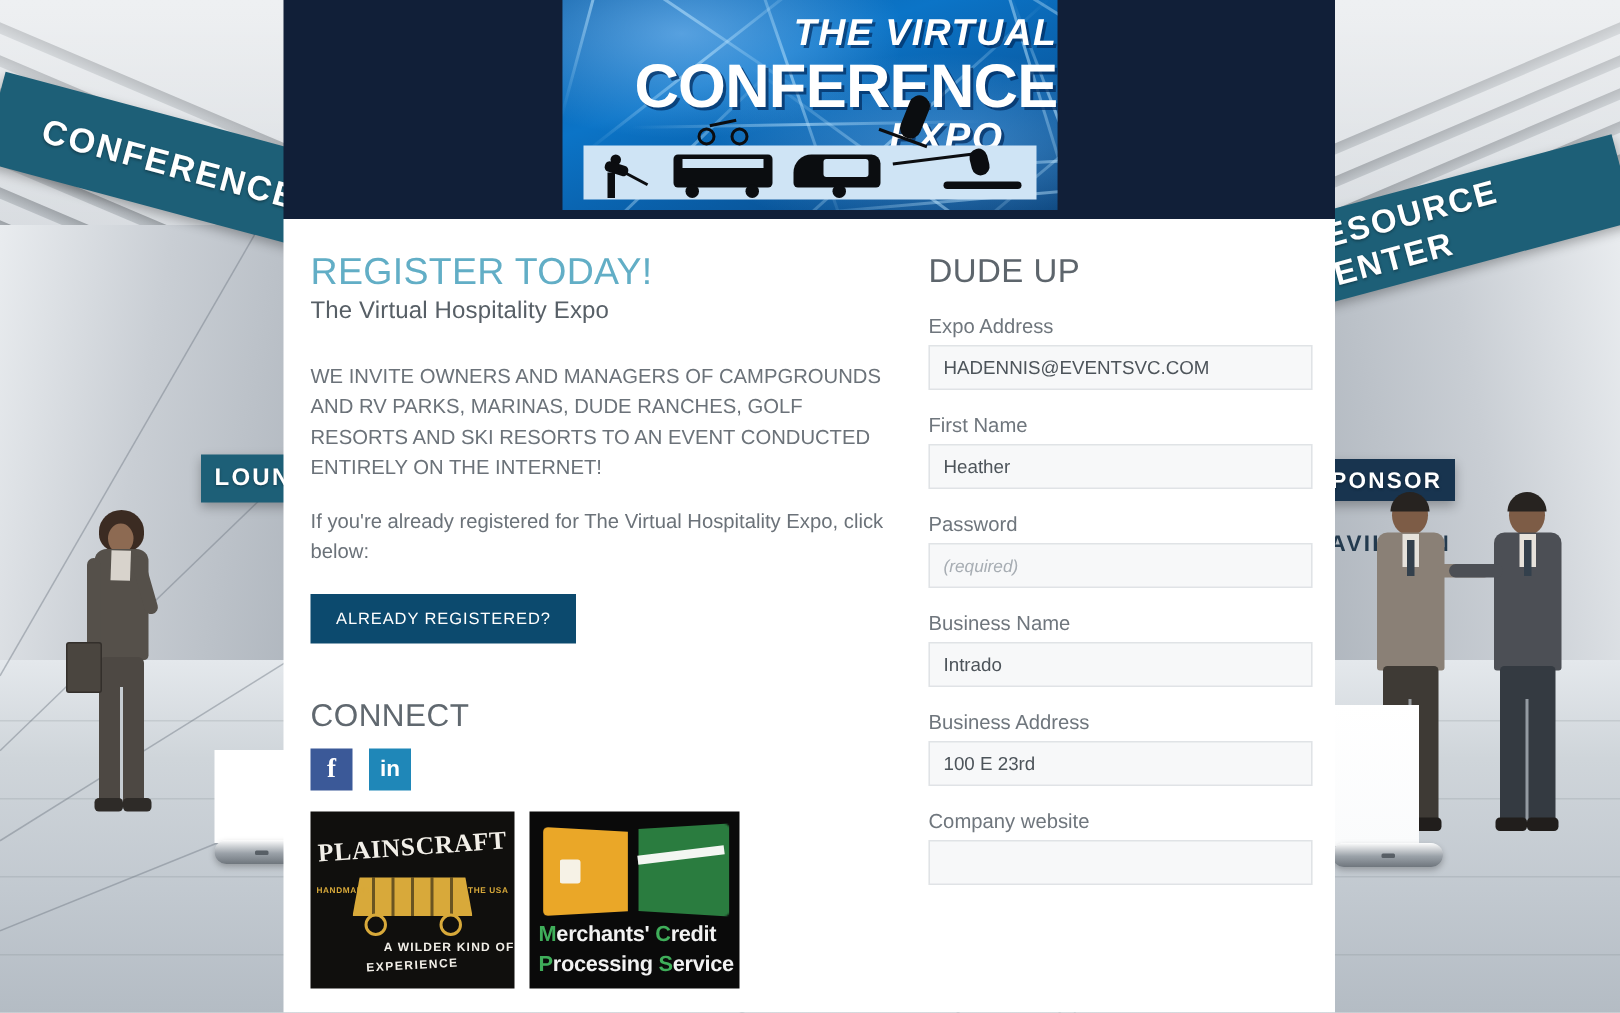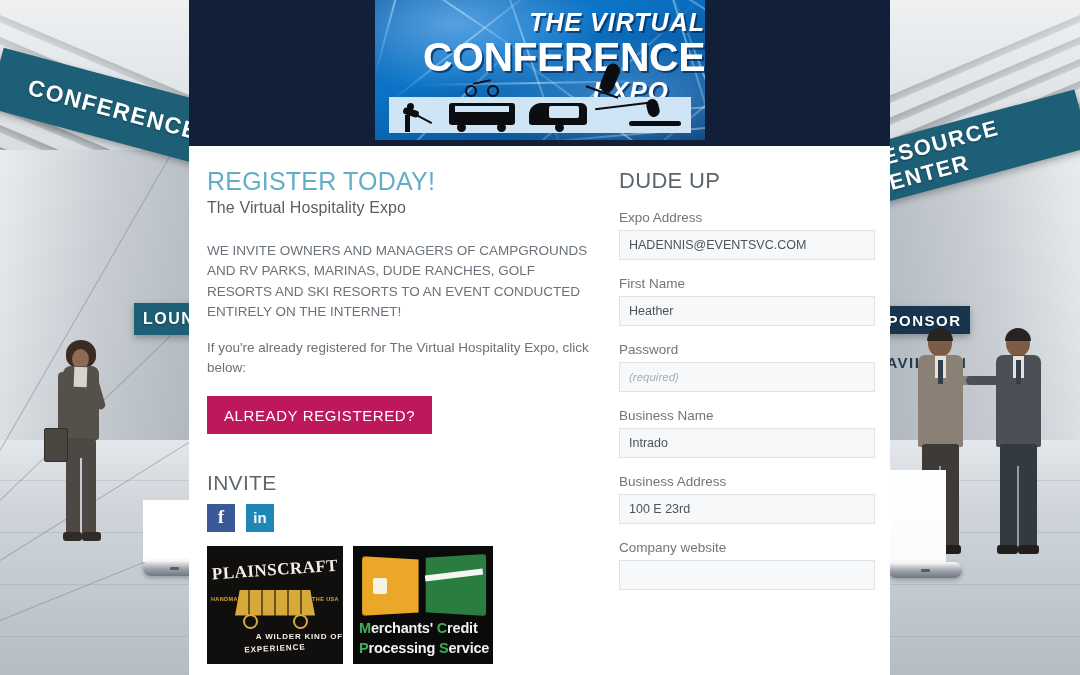--- a/index.html
+++ b/index.html
@@ -209,22 +209,22 @@
   }
   .subtitle {
     font-size: 16px; color: #575f66; margin-top: 3px; letter-spacing: .1px;
   }
   .para {
     font-size: 13.5px; color: #6b7279; line-height: 1.52; margin-top: 24px;
   }
   .para2 { margin-top: 15px; }
   .btn-registered {
     display: inline-block; margin-top: 17px;
-    background: #be185d; color: #ffffff;
-    font-size: 15px; letter-spacing: .6px;
+    background: #0c4a6e; color: #ffffff;
+    font-size: 11px; letter-spacing: .6px;
     padding: 11px 17px 10px 17px;
     border: none; cursor: pointer;
     font-family: "Liberation Sans", sans-serif;
   }
   h2.connect {
     margin-top: 37px; font-size: 21px; font-weight: normal;
     color: #60686f; letter-spacing: .3px;
   }
   .social { margin-top: 9px; display: flex; gap: 11px; }
   .soc {
@@ -505,21 +505,21 @@
 
   <div class="content">
 
     <div class="col-left">
       <h1 class="register">REGISTER TODAY!</h1>
       <div class="subtitle">The Virtual Hospitality Expo</div>
       <p class="para">WE INVITE OWNERS AND MANAGERS OF CAMPGROUNDS AND RV PARKS, MARINAS, DUDE RANCHES, GOLF RESORTS AND SKI RESORTS TO AN EVENT CONDUCTED ENTIRELY ON THE INTERNET!</p>
       <p class="para para2">If you're already registered for The Virtual Hospitality Expo, click below:</p>
       <button class="btn-registered">ALREADY REGISTERED?</button>
 
-      <h2 class="connect">INVITE</h2>
+      <h2 class="connect">CONNECT</h2>
 
       <div class="social">
         <div class="soc soc-fb">
           <span>f</span>
         </div>
         <div class="soc soc-li">
           <span>in</span>
         </div>
       </div>
 

